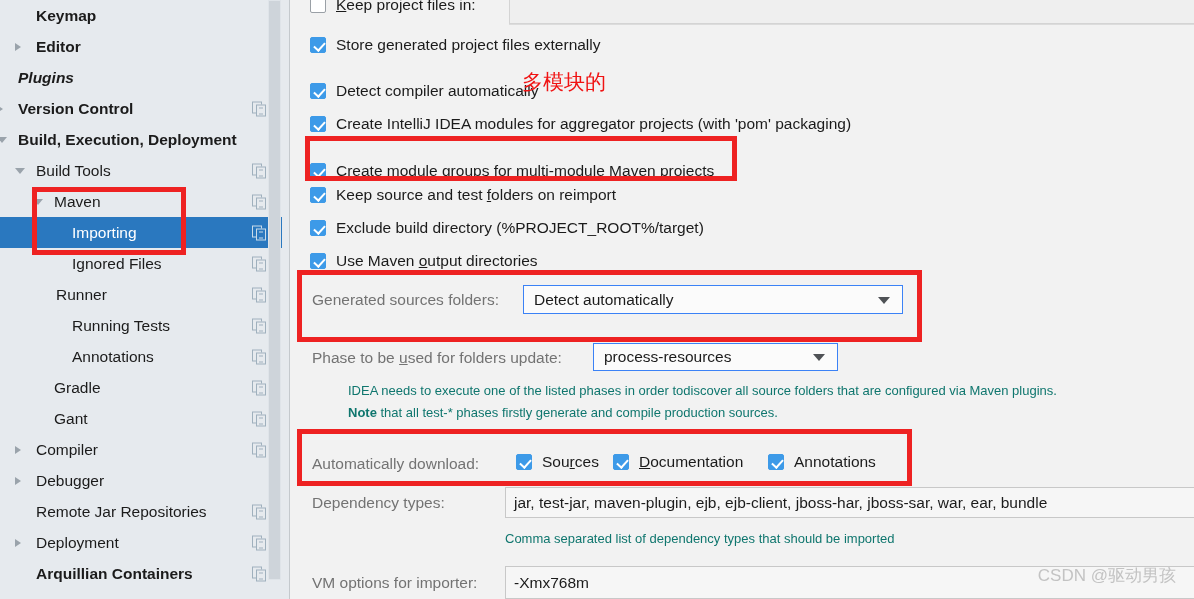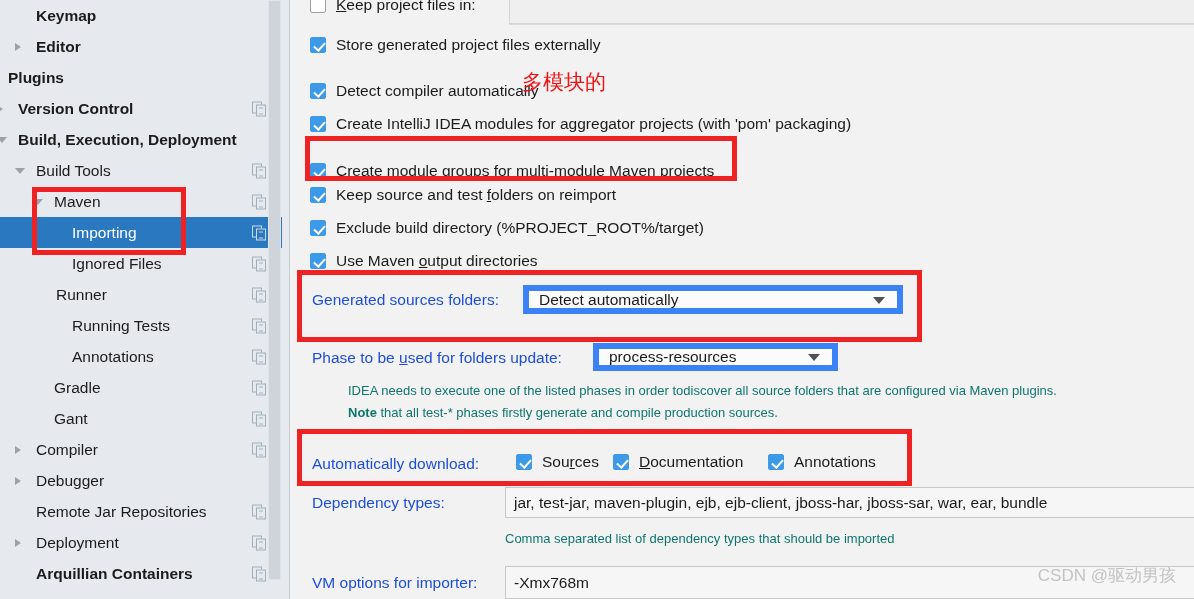--- a/index.html
+++ b/index.html
@@ -140,41 +140,41 @@
   .cb-label {
     margin-left: 10px;
     font-size: 15.5px;
     color: #1b1b1b;
   }
   .cb-label .u { text-decoration: underline; }
 
   .field-label {
     position: absolute;
     font-size: 15.5px;
-    color: #1d4ed8;
+    color: #737373;
     white-space: nowrap;
   }
   .field-label .u { text-decoration: underline; }
 
   .textinput {
     position: absolute;
     background: #f6f6f6;
     border: 1px solid #c8c8c8;
     font-size: 15.5px;
     color: #1b1b1b;
     display: flex;
     align-items: center;
     padding-left: 8px;
     white-space: nowrap;
     overflow: hidden;
   }
   .combo {
     position: absolute;
     background: #fbfbfb;
-    border: 6px solid #3b82f6;
+    border: 1px solid #3b82f6;
     font-size: 15.5px;
     color: #1b1b1b;
     display: flex;
     align-items: center;
     padding-left: 10px;
     white-space: nowrap;
   }
   .combo .caret {
     position: absolute;
     right: 12px;
@@ -227,21 +227,21 @@
   <div id="sidebar">
     <div id="sidebar-rows">
         <div class="tree-row">
           <span class="label" style="margin-left: 36px; font-weight: bold;">Keymap</span>
         </div>
         <div class="tree-row">
           <span class="arrow" style="left: 15px;"></span>
           <span class="label" style="margin-left: 36px; font-weight: bold;">Editor</span>
         </div>
         <div class="tree-row">
-          <span class="label" style="margin-left: 8px; font-weight: bold;">Plugins</span>
+          <span class="label" style="margin-left: 18px; font-weight: bold; font-style: italic;">Plugins</span>
         </div>
         <div class="tree-row">
           <span class="arrow" style="left: -3px;"></span>
           <span class="label" style="margin-left: 18px; font-weight: bold;">Version Control</span>
           <span class="copy-icon">
             <span class="back"></span>
             <span class="front"></span>
           </span>
         </div>
         <div class="tree-row">

